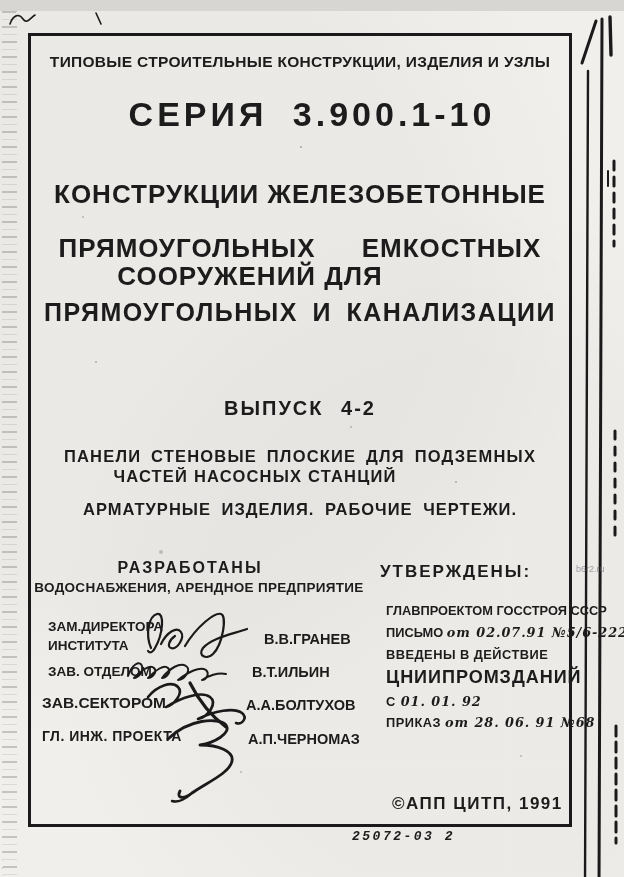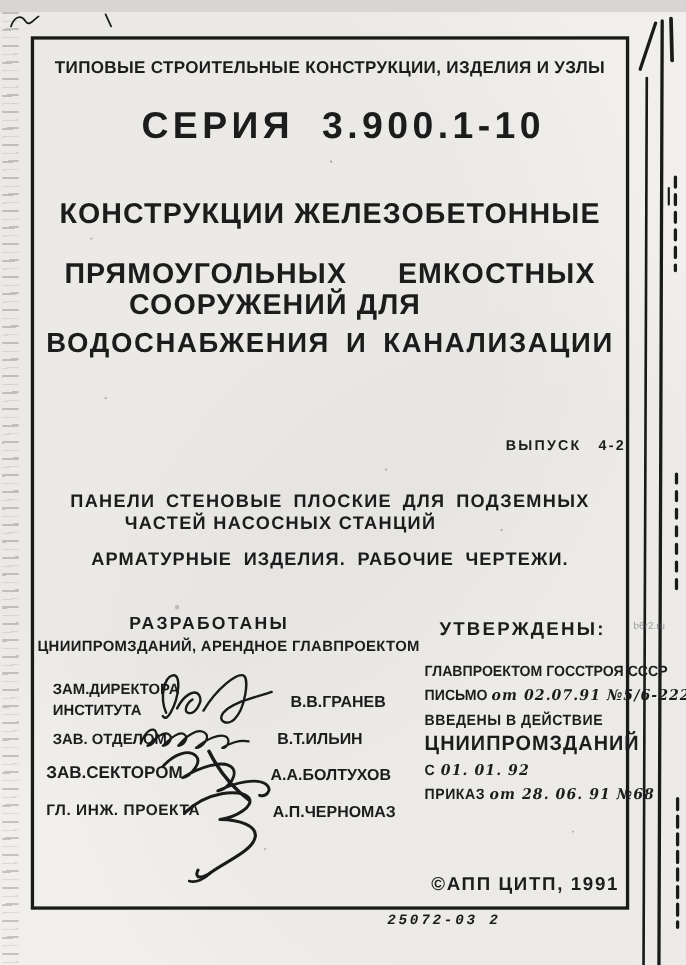--- a/index.html
+++ b/index.html
@@ -17,40 +17,40 @@
     border:3px solid #1a1a1a;
   }
   .t{font-weight:bold;white-space:nowrap;}
   .center{left:31px;width:538px;text-align:center;}
   .kind-line{top:42px;font-size:15.5px;letter-spacing:.3px;}
   .series{top:84px;font-size:34px;letter-spacing:4px;word-spacing:12px;padding-left:12px;}
   .title-l1{top:168px;font-size:26px;letter-spacing:1px;}
   .title-l2{top:222px;font-size:26px;letter-spacing:1px;word-spacing:38px;}
   .title-l3{top:250px;font-size:26px;letter-spacing:1px;padding-right:100px;box-sizing:border-box;}
   .title-l4{top:287px;font-size:25px;letter-spacing:1.5px;word-spacing:6px;}
-  .issue{top:386px;font-size:13px;letter-spacing:2px;word-spacing:10px;text-align:right;}
+  .issue{top:386px;font-size:20px;letter-spacing:2px;word-spacing:10px;}
   .subj-l1{top:436px;font-size:16.5px;letter-spacing:1.2px;word-spacing:4px;}
   .subj-l2{top:456px;font-size:16.5px;letter-spacing:1.2px;padding-right:90px;box-sizing:border-box;}
   .contents-line{top:489px;font-size:16.5px;letter-spacing:1px;word-spacing:5px;}
 
   .dev-heading{left:30px;width:320px;top:548px;text-align:center;font-size:16px;letter-spacing:2px;}
   .dev-org{left:34px;width:330px;top:569px;text-align:center;font-size:13.5px;letter-spacing:.3px;}
 
   .role{font-weight:bold;font-size:13.5px;line-height:19px;white-space:normal;}
   .name{font-weight:bold;font-size:14.5px;white-space:nowrap;}
   .role-1{left:48px;top:606px;width:115px;}
   .name-1{left:264px;top:620px;}
   .role-2{left:48px;top:651px;width:200px;white-space:nowrap;}
   .name-2{left:252px;top:653px;}
   .role-3{left:42px;top:682px;font-size:15.5px;white-space:nowrap;}
   .name-3{left:246px;top:686px;}
   .role-4{left:42px;top:716px;font-size:14px;white-space:nowrap;letter-spacing:.5px;}
   .name-4{left:248px;top:720px;}
 
-  .appr-heading{left:380px;top:551px;width:190px;text-align:center;font-size:17px;letter-spacing:2px;}
+  .appr-heading{left:380px;top:551px;width:190px;font-size:17px;letter-spacing:2px;}
   .appr{left:386px;font-weight:bold;font-size:13.5px;white-space:nowrap;transform:scaleX(.95);transform-origin:left;}
   .appr-by{top:592px;}
   .appr-letter{top:613px;}
   .appr-effect{top:636px;letter-spacing:.5px;}
   .appr-org{top:655px;font-size:19px;letter-spacing:1px;}
   .appr-since{top:682px;letter-spacing:1px;}
   .appr-order{top:703px;letter-spacing:.5px;}
   .hw{font-family:"DejaVu Serif",serif;font-style:italic;font-weight:bold;letter-spacing:1px;}
 
   .copyright{left:392px;top:783px;font-size:17px;font-weight:bold;letter-spacing:1.5px;}
@@ -100,29 +100,29 @@
   </svg>
 
   <div class="abs frame"></div>
 
   <div class="abs t center kind-line">ТИПОВЫЕ  СТРОИТЕЛЬНЫЕ  КОНСТРУКЦИИ, ИЗДЕЛИЯ И УЗЛЫ</div>
   <div class="abs t center series">СЕРИЯ 3.900.1-10</div>
 
   <div class="abs t center title-l1">КОНСТРУКЦИИ ЖЕЛЕЗОБЕТОННЫЕ</div>
   <div class="abs t center title-l2">ПРЯМОУГОЛЬНЫХ ЕМКОСТНЫХ</div>
   <div class="abs t center title-l3">СООРУЖЕНИЙ ДЛЯ</div>
-  <div class="abs t center title-l4">ВОДОСНАБЖЕНИЯ И КАНАЛИЗАЦИИ</div>
+  <div class="abs t center title-l4">ПРЯМОУГОЛЬНЫХ И КАНАЛИЗАЦИИ</div>
 
   <div class="abs t center issue">ВЫПУСК 4-2</div>
   <div class="abs t center subj-l1">ПАНЕЛИ СТЕНОВЫЕ ПЛОСКИЕ ДЛЯ ПОДЗЕМНЫХ</div>
   <div class="abs t center subj-l2">ЧАСТЕЙ НАСОСНЫХ СТАНЦИЙ</div>
   <div class="abs t dev-heading">РАЗРАБОТАНЫ</div>
 
   <div class="abs t center contents-line">АРМАТУРНЫЕ ИЗДЕЛИЯ. РАБОЧИЕ ЧЕРТЕЖИ.</div>
-  <div class="abs t dev-org">ЦНИИПРОМЗДАНИЙ, АРЕНДНОЕ ГЛАВПРОЕКТОМ</div>
+  <div class="abs t dev-org">ВОДОСНАБЖЕНИЯ, АРЕНДНОЕ ПРЕДПРИЯТИЕ</div>
 
   <div class="abs role role-1">ЗАМ.ДИРЕКТОРА ИНСТИТУТА</div>
   <div class="abs name name-1">В.В.ГРАНЕВ</div>
   <div class="abs role role-2">ЗАВ. ОТДЕЛОМ</div>
   <div class="abs name name-2">В.Т.ИЛЬИН</div>
   <div class="abs role role-3">ЗАВ.СЕКТОРОМ</div>
   <div class="abs name name-3">А.А.БОЛТУХОВ</div>
   <div class="abs role role-4">ГЛ. ИНЖ. ПРОЕКТА</div>
   <div class="abs name name-4">А.П.ЧЕРНОМАЗ</div>
 

